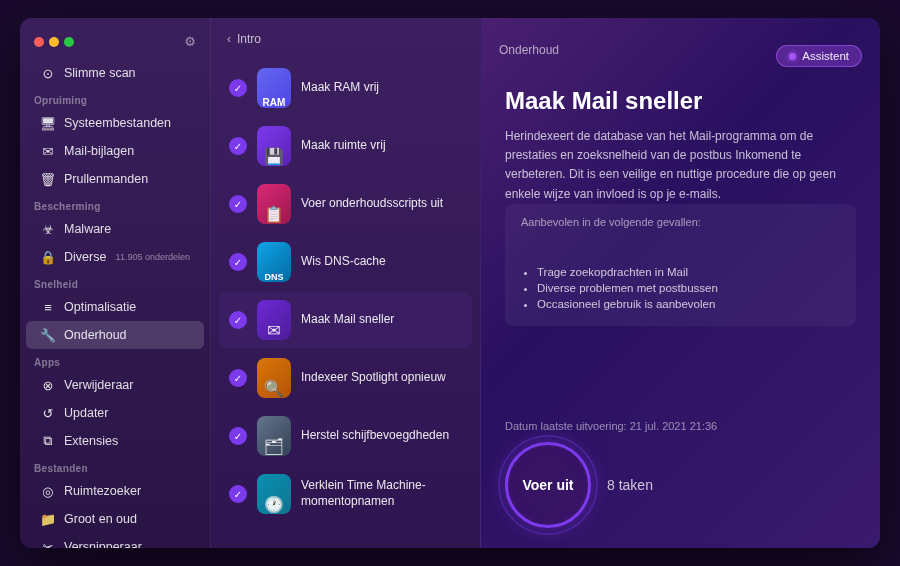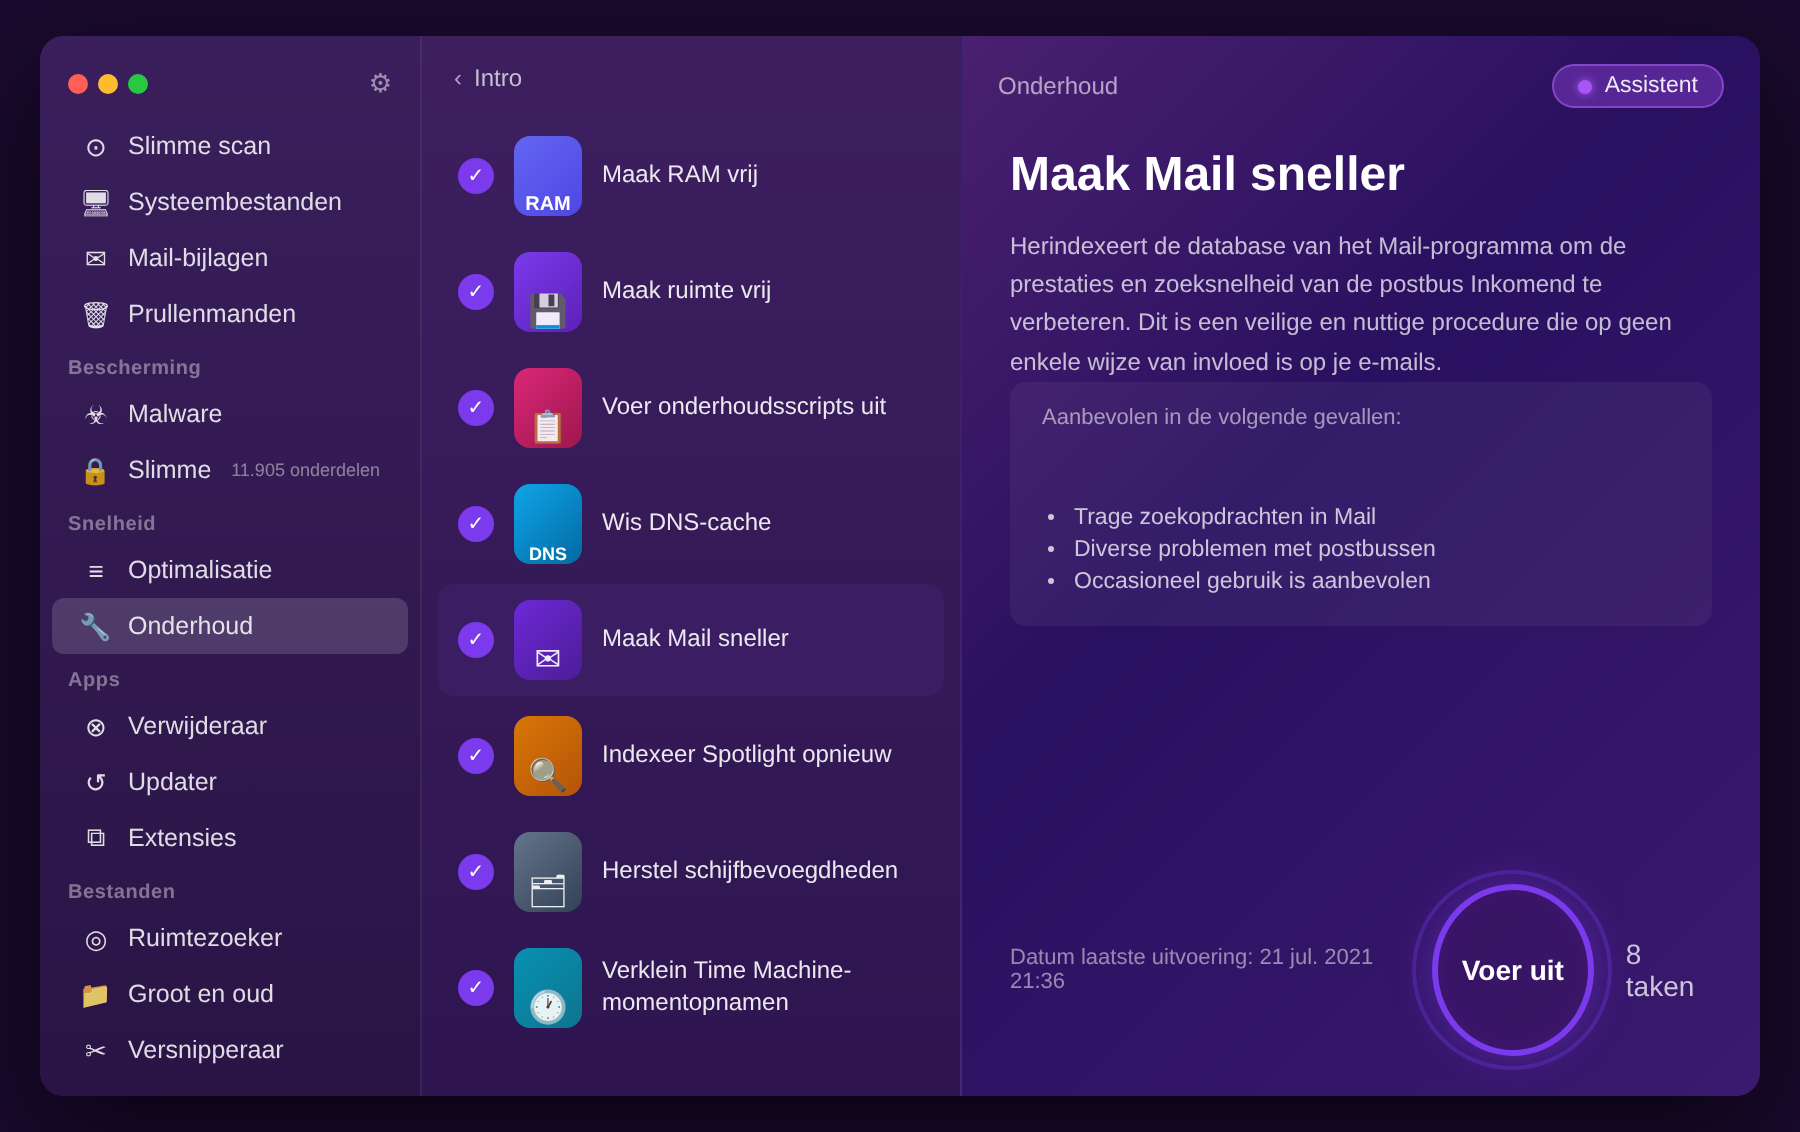--- a/index.html
+++ b/index.html
@@ -214,20 +214,21 @@
       display: flex;
       align-items: center;
       gap: 6px;
       background: rgba(130,60,200,0.5);
       border: 1px solid rgba(180,100,255,0.5);
       border-radius: 20px;
       padding: 4px 12px;
       color: rgba(255,255,255,0.9);
       font-size: 11.5px;
       cursor: pointer;
+      margin-top: 13px;
     }
 
     .assistant-dot {
       width: 7px;
       height: 7px;
       border-radius: 50%;
       background: #a855f7;
       box-shadow: 0 0 5px #a855f7;
     }
 
@@ -273,23 +274,22 @@
 
     .recommendation-list li {
       font-size: 11.5px;
       color: rgba(255,255,255,0.75);
       margin-bottom: 4px;
     }
 
     .footer-area {
       padding: 10px 24px 20px 24px;
       display: flex;
-      flex-direction: row;
+      flex-direction: column;
       gap: 10px;
-      align-items: center;
     }
 
     .last-run {
       font-size: 11px;
       color: rgba(255,255,255,0.5);
     }
 
     .run-row {
       display: flex;
       align-items: center;
@@ -353,20 +353,21 @@
         <div class="dot dot-green"></div>
       </div>
       <div class="gear-icon-btn">⚙</div>
     </div>
 
     <div class="sidebar-item">
       <span class="sidebar-icon">⊙</span>
       <span>Slimme scan</span>
     </div>
 
+    <div class="section-label">Opruiming</div>
 
     <div class="sidebar-item">
       <span class="sidebar-icon">🖥</span>
       <span>Systeembestanden</span>
     </div>
     <div class="sidebar-item">
       <span class="sidebar-icon">✉</span>
       <span>Mail-bijlagen</span>
     </div>
     <div class="sidebar-item">
@@ -375,21 +376,21 @@
     </div>
 
     <div class="section-label">Bescherming</div>
 
     <div class="sidebar-item">
       <span class="sidebar-icon">☣</span>
       <span>Malware</span>
     </div>
     <div class="sidebar-item">
       <span class="sidebar-icon">🔒</span>
-      <span>Slimme</span>
+      <span>Diverse</span>
       <span class="badge">11.905 onderdelen</span>
     </div>
 
     <div class="section-label">Snelheid</div>
 
     <div class="sidebar-item">
       <span class="sidebar-icon">≡</span>
       <span>Optimalisatie</span>
     </div>
     <div class="sidebar-item active">

